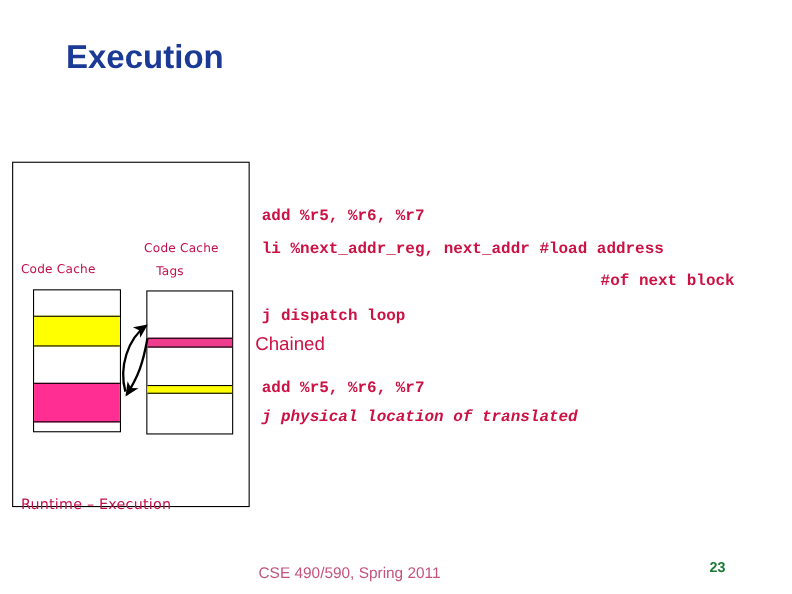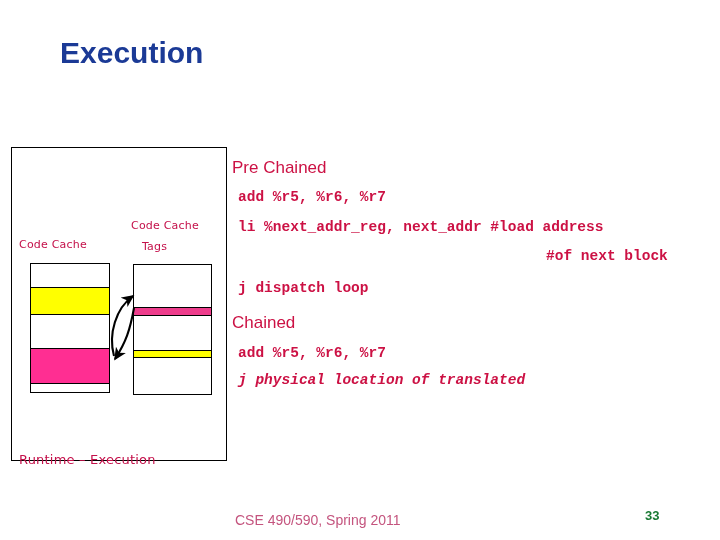--- a/index.html
+++ b/index.html
@@ -116,21 +116,21 @@
     white-space: pre;
     letter-spacing: 0px;
   }
 
   #h-pre-chained { left: 232px; top: 158px; }
   #c-pre-add     { left: 238px; top: 189px; }
   #c-pre-li      { left: 238px; top: 219px; }
   #c-pre-cont    { left: 546px; top: 248px; }
   #c-pre-j       { left: 238px; top: 280px; }
 
-  #h-chained     { left: 232px; top: 313px; }
+  #h-chained     { left: 232px; top: 303px; }
   #c-ch-add      { left: 238px; top: 345px; }
   #c-ch-j        { left: 238px; top: 372px; font-style: italic; }
   #c-ch-cont     { left: 330px; top: 405px; }
 
   
   #footer-course {
     position: absolute;
     left: 235px;
     top: 512px;
     font-size: 14px;
@@ -181,33 +181,32 @@
     <path d="M10,88 C4,66 12,40 29,28" fill="none" stroke="#000" stroke-width="2.1" marker-end="url(#ah)"></path>
 
     <path d="M30,40 C26,62 22,74 11,91" fill="none" stroke="#000" stroke-width="2.1" marker-end="url(#ah)"></path>
   </svg>
 
   <span class="cc-label" id="label-runtime">Runtime – Execution</span>
 </div>
 
 <div id="content">
 
-  <div class="heading" id="h-pre-chained">Pre Chained</div>
 
   <div class="code" id="c-pre-add">add %r5, %r6, %r7</div>
 
   <div class="code" id="c-pre-li">li %next_addr_reg, next_addr #load address</div>
 
   <div class="code" id="c-pre-cont">#of next block</div>
 
   <div class="code" id="c-pre-j">j dispatch loop</div>
 
   <div class="heading" id="h-chained">Chained</div>
 
   <div class="code" id="c-ch-add">add %r5, %r6, %r7</div>
 
   <div class="code" id="c-ch-j">j physical location of translated</div>
 
 </div>
 
 <div id="footer-course">CSE 490/590, Spring 2011</div>
 
-<div id="footer-page">33</div>
+<div id="footer-page">23</div>
 
 </body></html>

